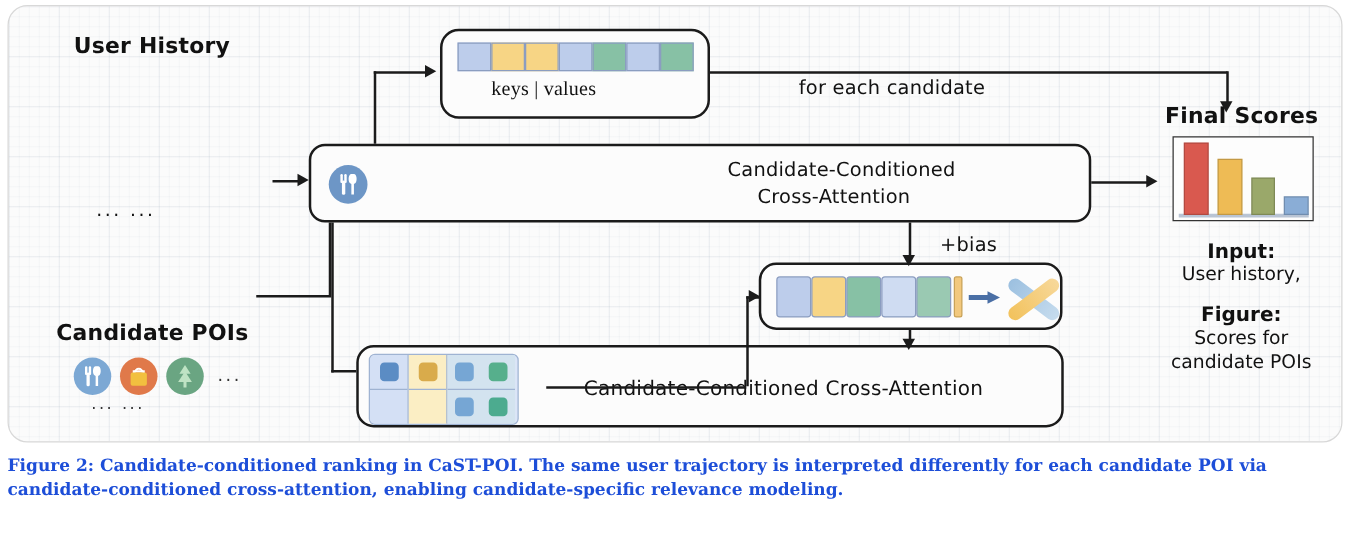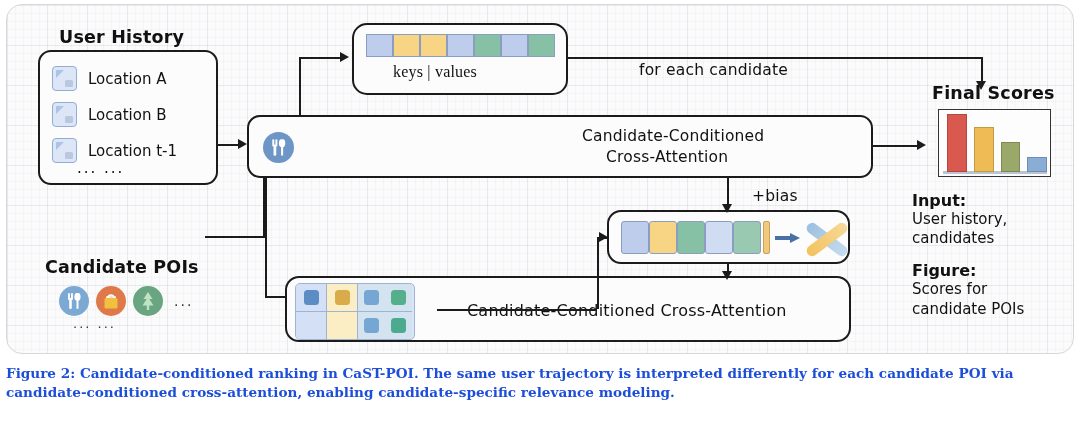--- a/index.html
+++ b/index.html
@@ -131,21 +131,21 @@
     border:1.8px solid #333;background:#fdfdfd;box-sizing:border-box;
   }
   #fs-bars{position:absolute;left:8px;bottom:4px;width:100px;height:58px;display:flex;align-items:flex-end;gap:7px;}
   .fbar{width:21px;border:1px solid rgba(0,0,0,.18);box-sizing:border-box;}
   .f-red{background:#d9594f;}
   .f-yel{background:#eebb55;}
   .f-oli{background:#9aa86a;}
   .f-blu{background:#8aadd6;}
   #fs-floor{position:absolute;left:4px;bottom:2px;width:104px;height:3px;background:#b9c4d4;}
 
-  #io-block{position:absolute;left:905px;top:186px;width:162px;}
+  #io-block{position:absolute;left:905px;top:186px;width:162px;text-align:center;}
   .io-h{font-size:16px;font-weight:bold;color:#111;}
   .io-t{font-size:15px;color:#111;line-height:1.28;}
   .io-gap{height:13px;}
 
   
   .ln{position:absolute;background:#1b1b1b;}
   .lnh{height:2.2px;}
   .lnv{width:2.2px;}
   .ar-r{position:absolute;width:0;height:0;border-left:9px solid #1b1b1b;border-top:5.5px solid transparent;border-bottom:5.5px solid transparent;}
   .ar-d{position:absolute;width:0;height:0;border-top:9px solid #1b1b1b;border-left:5.5px solid transparent;border-right:5.5px solid transparent;}
@@ -156,34 +156,20 @@
     font-family:"DejaVu Serif", serif;font-weight:bold;font-size:13.6px;
     line-height:1.42;color:#1d4ed8;
   }
 </style>
 </head>
 <body>
 
 <div id="diagram">
 
   <div class="lbl hand bold" id="user-history-title">User History</div>
-  <div class="box" id="user-history-box">
-    <div class="hist-row" style="top:14px">
-      <span class="map-ico"></span>
-      <span class="hist-txt">Location A</span>
-    </div>
-    <div class="hist-row" style="top:50px">
-      <span class="map-ico"></span>
-      <span class="hist-txt">Location B</span>
-    </div>
-    <div class="hist-row" style="top:86px">
-      <span class="map-ico"></span>
-      <span class="hist-txt">Location t-1</span>
-    </div>
-  </div>
   <div id="hist-dots">... ...</div>
 
   <div class="lbl hand bold" id="cand-title">Candidate POIs</div>
   <div id="poi-row">
     <span class="poi poi-food">
       <svg width="30" height="30" viewBox="0 0 30 30">
           <g fill="#fff">
         <rect x="9" y="7" width="1.9" height="7" rx="0.9"></rect>
             <rect x="12" y="7" width="1.9" height="7" rx="0.9"></rect>
         <rect x="10.2" y="12" width="2.6" height="11" rx="1.2"></rect>
@@ -298,21 +284,20 @@
       <span class="fbar f-red" style="height:100%"></span>
       <span class="fbar f-yel" style="height:78%"></span>
       <span class="fbar f-oli" style="height:52%"></span>
       <span class="fbar f-blu" style="height:26%"></span>
     </div>
   </div>
 
   <div id="io-block">
     <div class="io-h">Input:</div>
     <div class="io-t">User history,</div>
-    <div class="io-t">candidates</div>
     <div class="io-gap"></div>
     <div class="io-h">Figure:</div>
     <div class="io-t">Scores for</div>
     <div class="io-t">candidate POIs</div>
   </div>
 
   <div class="ln lnh" style="left:211px;top:139px;width:22px;"></div>
   <div class="ar-r" style="left:231px;top:134px;"></div>
 
   <div class="ln lnv" style="left:292px;top:52px;height:58px;"></div>

